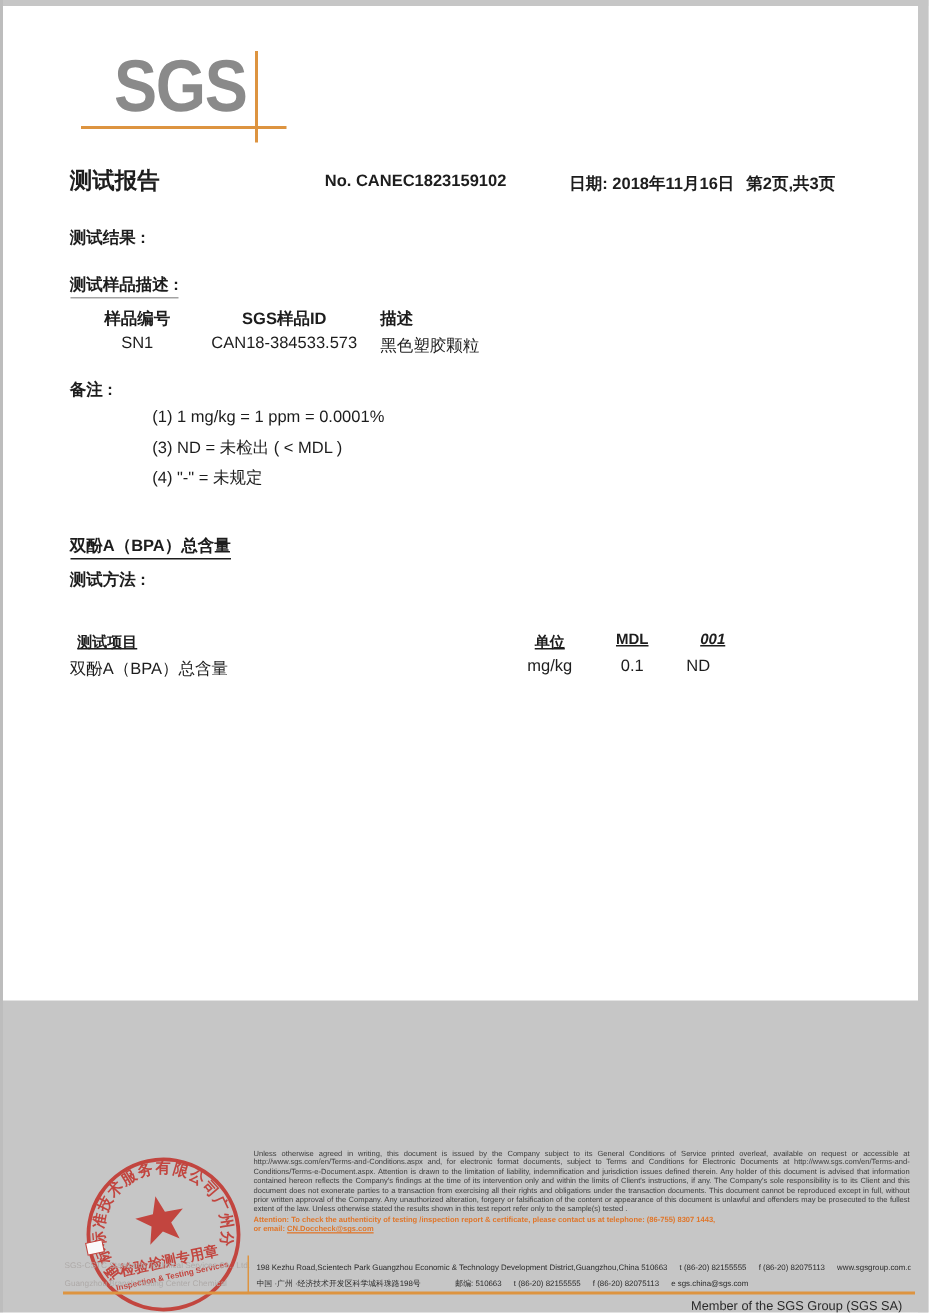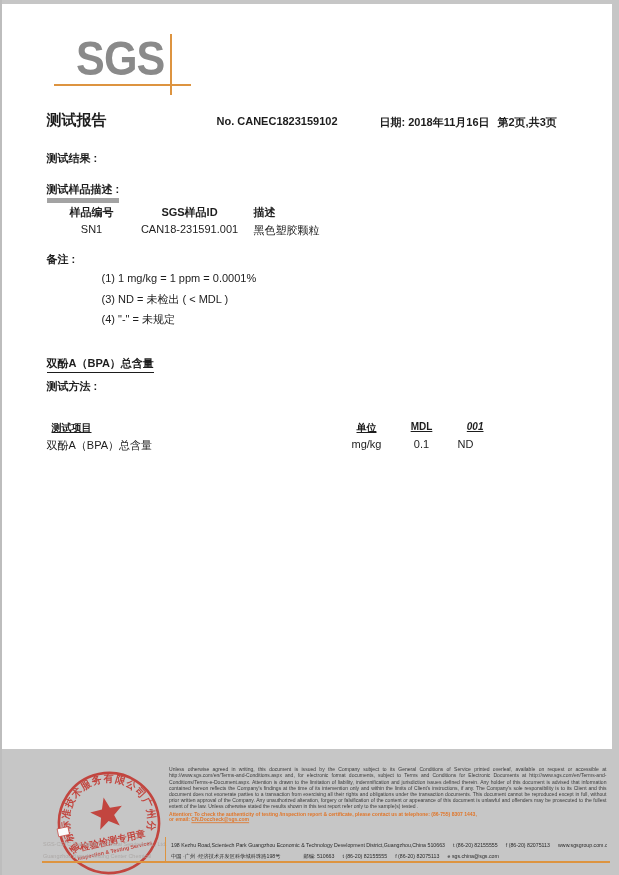--- a/index.html
+++ b/index.html
@@ -5,21 +5,21 @@
   * { margin:0; padding:0; box-sizing:border-box; }
   html,body { width:619px; height:875px; }
   body {
     position:relative;
     background:#c6c6c6;
     font-family:"Liberation Sans","DejaVu Sans",sans-serif;
     color:#1d1d1d;
     overflow:hidden;
   }
   .page {
-    position:absolute; left:1.5px; top:4px; width:610.5px; height:745px;
+    position:absolute; left:1.5px; top:4px; width:610.5px; height:663px;
     background:#ffffff;
   }
   .abs { position:absolute; }
   
   .logo-text {
     left:74px; top:30px;
     font-size:49px; font-weight:bold; color:#8a8a8a;
     letter-spacing:-1px; transform:scaleX(0.88); transform-origin:left top;
     line-height:1;
   }
@@ -27,21 +27,21 @@
   .logo-vline { left:168px; top:30px; width:2px; height:61px; background:#dd9440; }
   
   .doc-title { left:45px; top:107px; font-size:15px; font-weight:bold; }
   .report-no { left:215px; top:111px; font-size:11px; font-weight:bold; }
   .report-date { left:378px; top:111px; font-size:11px; font-weight:bold; }
   .report-pages { left:496px; top:111px; font-size:11px; font-weight:bold; }
   
   .label { font-size:11px; font-weight:bold; }
   .txt { font-size:11px; }
   .results-label { left:45px; top:147px; }
-  .sample-desc-label { left:45px; top:178px; border-bottom:5px solid #a3a3a3; padding-bottom:1px; }
+  .sample-desc-label { left:45px; top:178px; border-bottom:1px solid #a3a3a3; padding-bottom:1px; }
   .st-h1 { left:50px; top:201px; width:80px; text-align:center; }
   .st-h2 { left:133px; top:201px; width:110px; text-align:center; }
   .st-h3 { left:252px; top:201px; }
   .st-c1 { left:50px; top:219px; width:80px; text-align:center; }
   .st-c2 { left:133px; top:219px; width:110px; text-align:center; }
   .st-c3 { left:252px; top:219px; }
   .notes-label { left:45px; top:248px; }
   .notes { left:100px; top:264px; font-size:11px; line-height:20.5px; }
   .bpa-heading { left:45px; top:352px; font-size:11px; font-weight:bold; border-bottom:1px solid #1d1d1d; padding-bottom:1px; }
   .method-label { left:45px; top:375px; }
@@ -91,21 +91,21 @@
   <div class="abs report-date">日期: 2018年11月16日</div>
   <div class="abs report-pages">第2页,共3页</div>
 
   <div class="abs label results-label">测试结果 :</div>
   <div class="abs label sample-desc-label">测试样品描述 :</div>
 
   <div class="abs label st-h1">样品编号</div>
   <div class="abs label st-h2">SGS样品ID</div>
   <div class="abs label st-h3">描述</div>
   <div class="abs txt st-c1">SN1</div>
-  <div class="abs txt st-c2">CAN18-231591.001</div>
+  <div class="abs txt st-c2">CAN18-384533.573</div>
   <div class="abs txt st-c3">黑色塑胶颗粒</div>
 
   <div class="abs label notes-label">备注 :</div>
   <div class="abs notes">
     <div>(1) 1 mg/kg = 1 ppm = 0.0001%</div>
     <div>(3) ND = 未检出 ( &lt; MDL )</div>
     <div>(4) "-" = 未规定</div>
   </div>
 
   <div class="abs bpa-heading">双酚A（BPA）总含量</div>
@@ -166,18 +166,19 @@
         <span class="seg-wide">中国 ·广州 ·经济技术开发区科学城科珠路198号</span>
         <span class="seg">邮编: 510663</span>
         <span class="seg">t (86-20) 82155555</span>
         <span class="seg">f (86-20) 82075113</span>
         <span>e  sgs.china@sgs.com</span>
       </div>
     </div>
   </div>
 
   <div class="abs footer-hr"></div>
+  <div class="abs member-line">Member of the SGS Group (SGS SA)</div>
 
 </div>
 
 <div class="abs edge-top"></div>
 <div class="abs edge-right"></div>
 <div class="abs edge-left"></div>
 
 </body></html>

